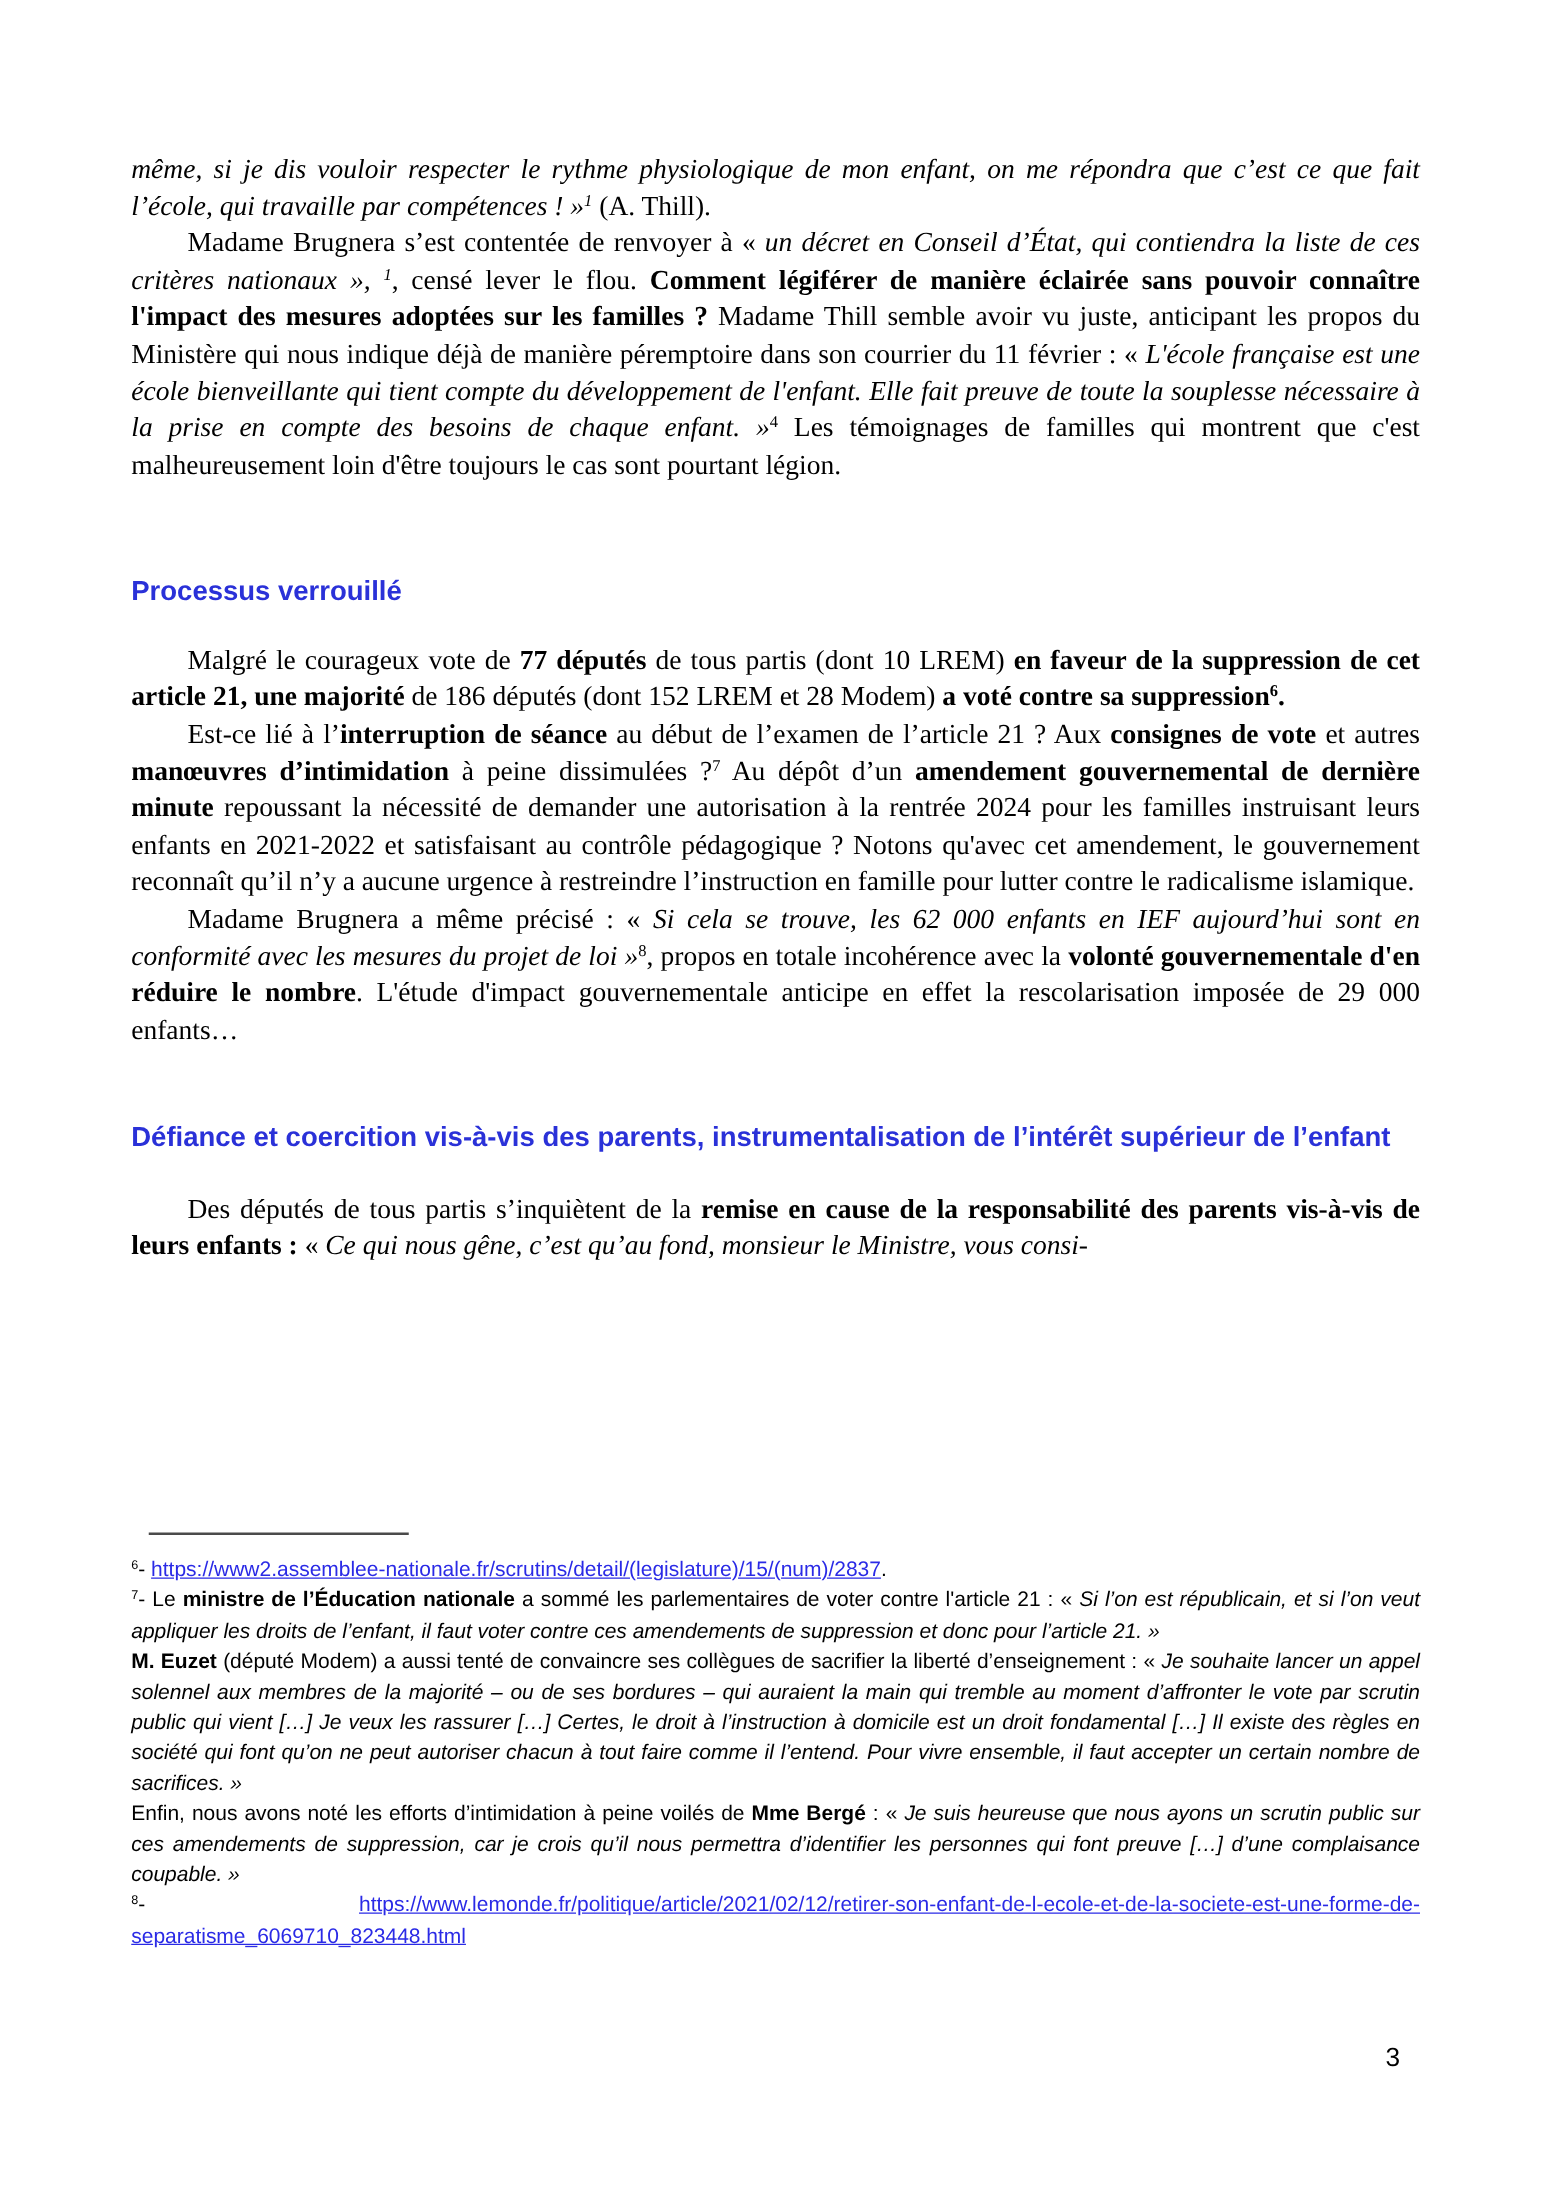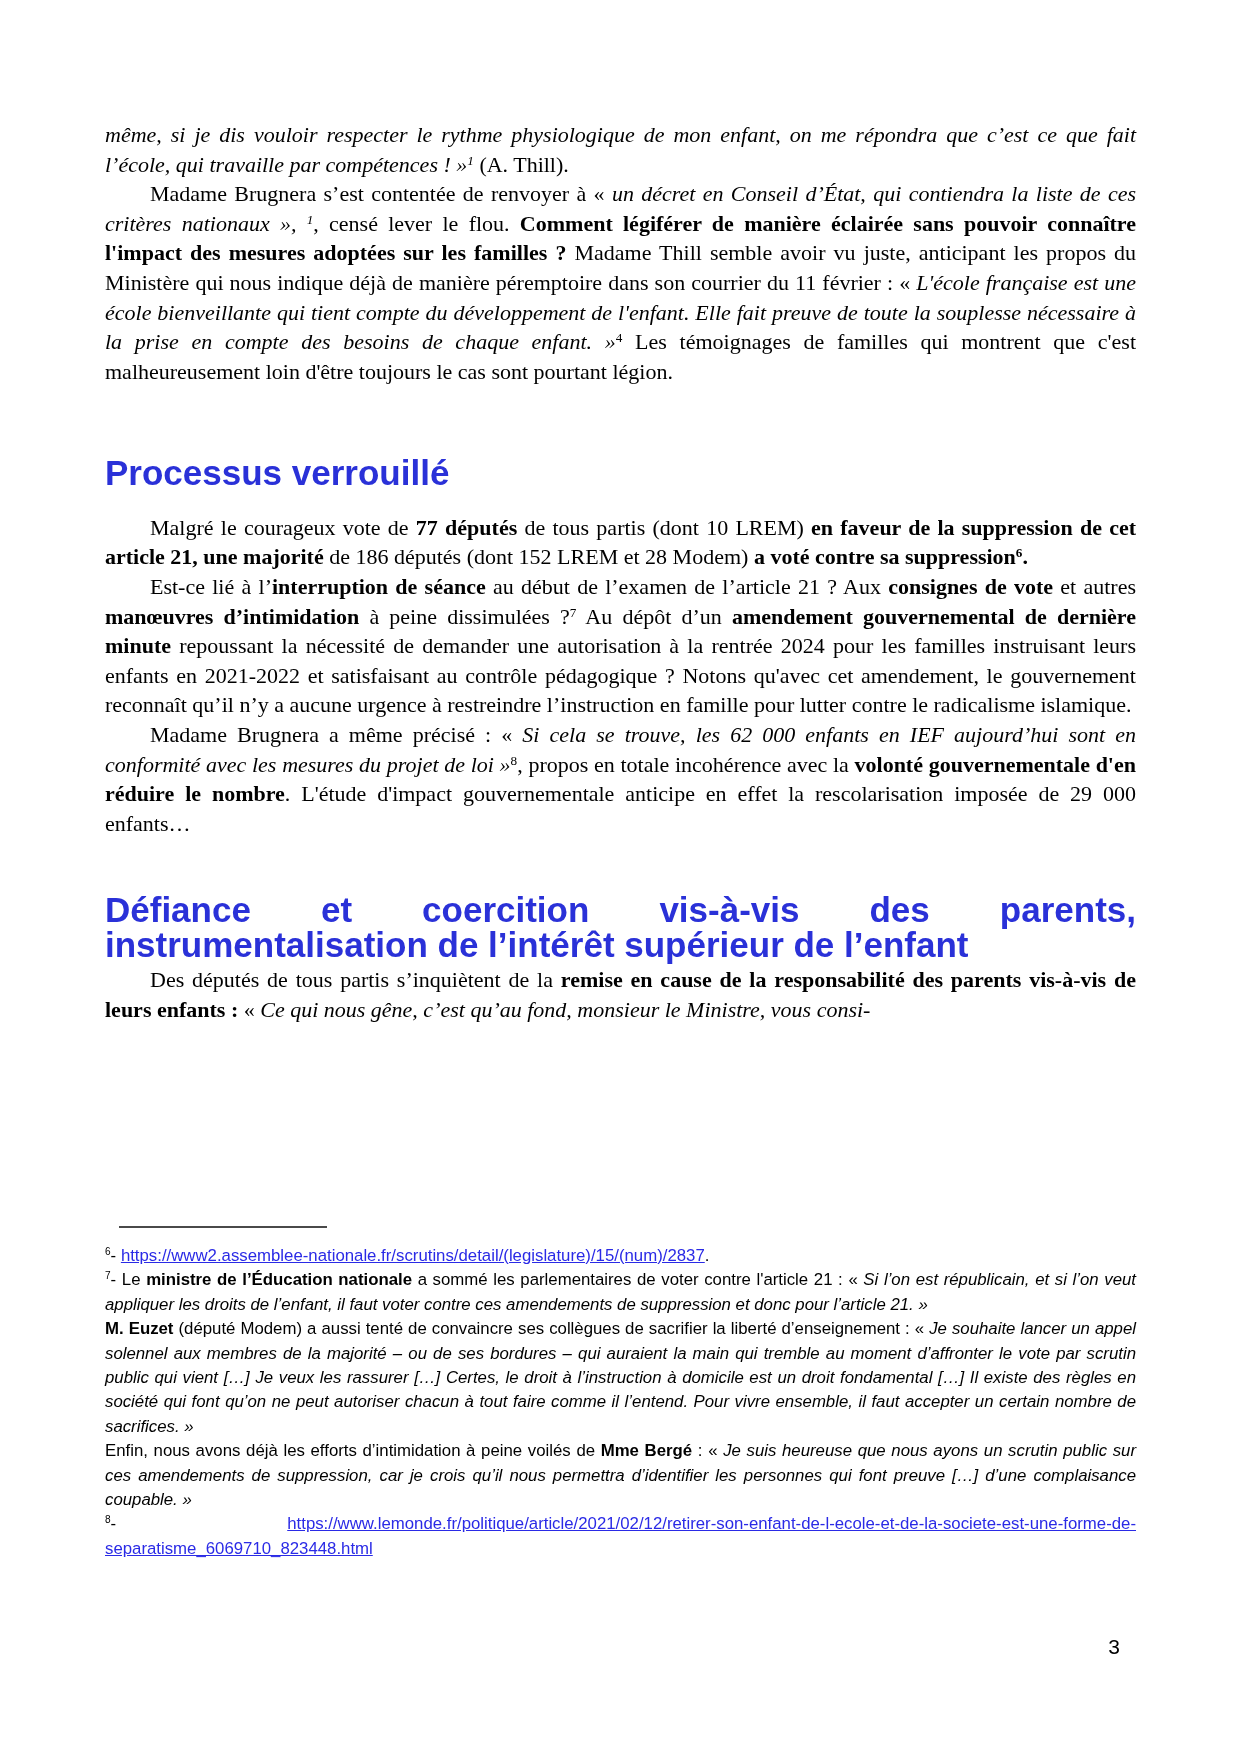--- a/index.html
+++ b/index.html
@@ -20,25 +20,25 @@
   }
   .content{
     position:absolute;left:105px;top:120px;width:1031px;
     font-size:22px;line-height:29.6px;text-align:justify;
   }
   .para{margin:0;text-indent:45px;}
   .para.first{text-indent:0;}
   .heading{
     font-family:"Liberation Sans", sans-serif;
     font-weight:bold;color:var(--heading-color);
-    font-size:35px;line-height:34.5px;
+    font-size:22px;line-height:34.5px;
     text-align:justify;text-indent:0;margin:0;
   }
   .heading.h-first{margin:70px 0 22px 0;}
-  .heading.h-second{margin:55px 0 3px 0;}
+  .heading.h-second{margin:55px 0 24px 0;}
   .i{font-style:italic;}
   .b{font-weight:bold;}
   .sup{font-size:0.6em;vertical-align:0.55em;line-height:0;}
   .footnotes{
     position:absolute;left:105px;top:1226px;width:1031px;
     font-family:"Liberation Sans", sans-serif;
     font-size:16.8px;line-height:24.4px;text-align:justify;
   }
   .fn-sep{
     width:208px;height:0;
@@ -71,18 +71,18 @@
       <p class="para "><span class="">Madame Brugnera a même précisé : « </span><span class="i">Si cela se trouve, les 62 000 enfants en IEF aujourd’hui sont en conformité avec les mesures du projet de loi »</span><span class="sup">8</span><span class="">, propos en totale incohérence avec la </span><span class="b">volonté gouvernementale d'en réduire le nombre</span><span class="">. L'étude d'impact gouvernementale anticipe en effet la rescolarisation imposée de 29 000 enfants…</span></p>
       <h2 class="heading h-second"><span class="">Défiance et coercition vis-à-vis des parents, instrumentalisation de l’intérêt supérieur de l’enfant</span></h2>
       <p class="para "><span class="">Des députés de tous partis s’inquiètent de la </span><span class="b">remise en cause de la responsabilité des parents vis-à-vis de leurs enfants :</span><span class=""> « </span><span class="i">Ce qui nous gêne, c’est qu’au fond, monsieur le Ministre, vous consi-</span></p>
     </div>
   <div class="footnotes">
     <div class="fn-sep"></div>
     <div id="fn-content">
         <p class="fn marked"><span class="fnmark"><span class="sup">6</span>- </span><a class="link">https://www2.assemblee-nationale.fr/scrutins/detail/(legislature)/15/(num)/2837</a><span class="">.</span></p>
         <p class="fn marked"><span class="fnmark"><span class="sup">7</span>- </span><span class="">Le </span><span class="b">ministre de l’Éducation nationale</span><span class=""> a sommé les parlementaires de voter contre l'article 21 : « </span><span class="i">Si l’on est républicain, et si l’on veut appliquer les droits de l’enfant, il faut voter contre ces amendements de suppression et donc pour l’article 21. »</span></p>
         <p class="fn"><span class="b">M. Euzet</span><span class=""> (député Modem) a aussi tenté de convaincre ses collègues de sacrifier la liberté d’enseignement : « </span><span class="i">Je souhaite lancer un appel solennel aux membres de la majorité – ou de ses bordures – qui auraient la main qui tremble au moment d’affronter le vote par scrutin public qui vient […] Je veux les rassurer […] Certes, le droit à l’instruction à domicile est un droit fondamental […] Il existe des règles en société qui font qu’on ne peut autoriser chacun à tout faire comme il l’entend. Pour vivre ensemble, il faut accepter un certain nombre de sacrifices. »</span></p>
-        <p class="fn"><span class="">Enfin, nous avons déjà les efforts d’intimidation à peine voilés de </span><span class="b">Mme Bergé</span><span class=""> : « </span><span class="i">Je suis heureuse que nous ayons un scrutin public sur ces amendements de suppression, car je crois qu’il nous permettra d’identifier les personnes qui font preuve […] d’une complaisance coupable. »</span></p>
+        <p class="fn"><span class="">Enfin, nous avons noté les efforts d’intimidation à peine voilés de </span><span class="b">Mme Bergé</span><span class=""> : « </span><span class="i">Je suis heureuse que nous ayons un scrutin public sur ces amendements de suppression, car je crois qu’il nous permettra d’identifier les personnes qui font preuve […] d’une complaisance coupable. »</span></p>
         <p class="fn marked"><span class="fnmark"><span class="sup">8</span>- </span><a class="link">https://www.lemonde.fr/politique/article/2021/02/12/retirer-son-enfant-de-l-ecole-et-de-la-societe-est-une-forme-de-separatisme_6069710_823448.html</a></p>
       </div>
   </div>
   <div class="page-number">3</div>
 </div>
 
 </body></html>

